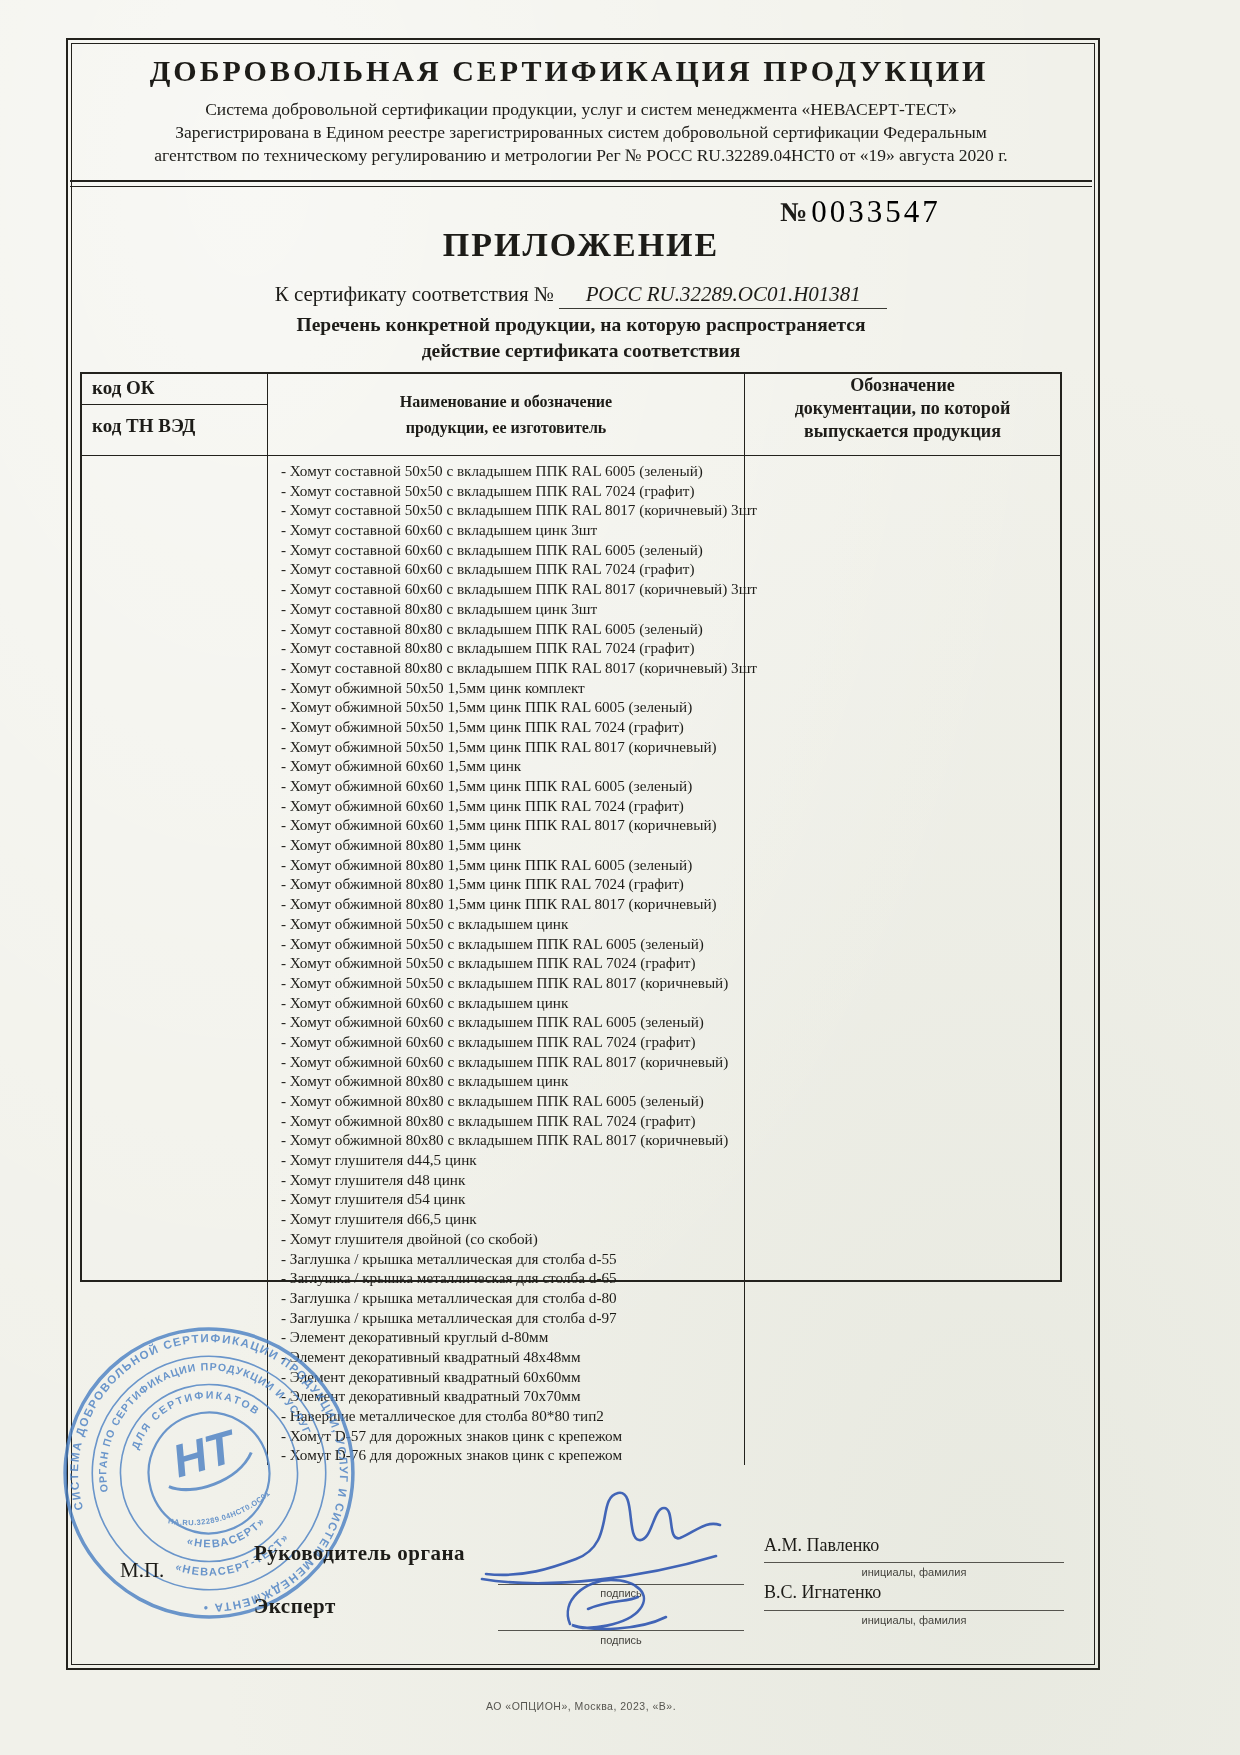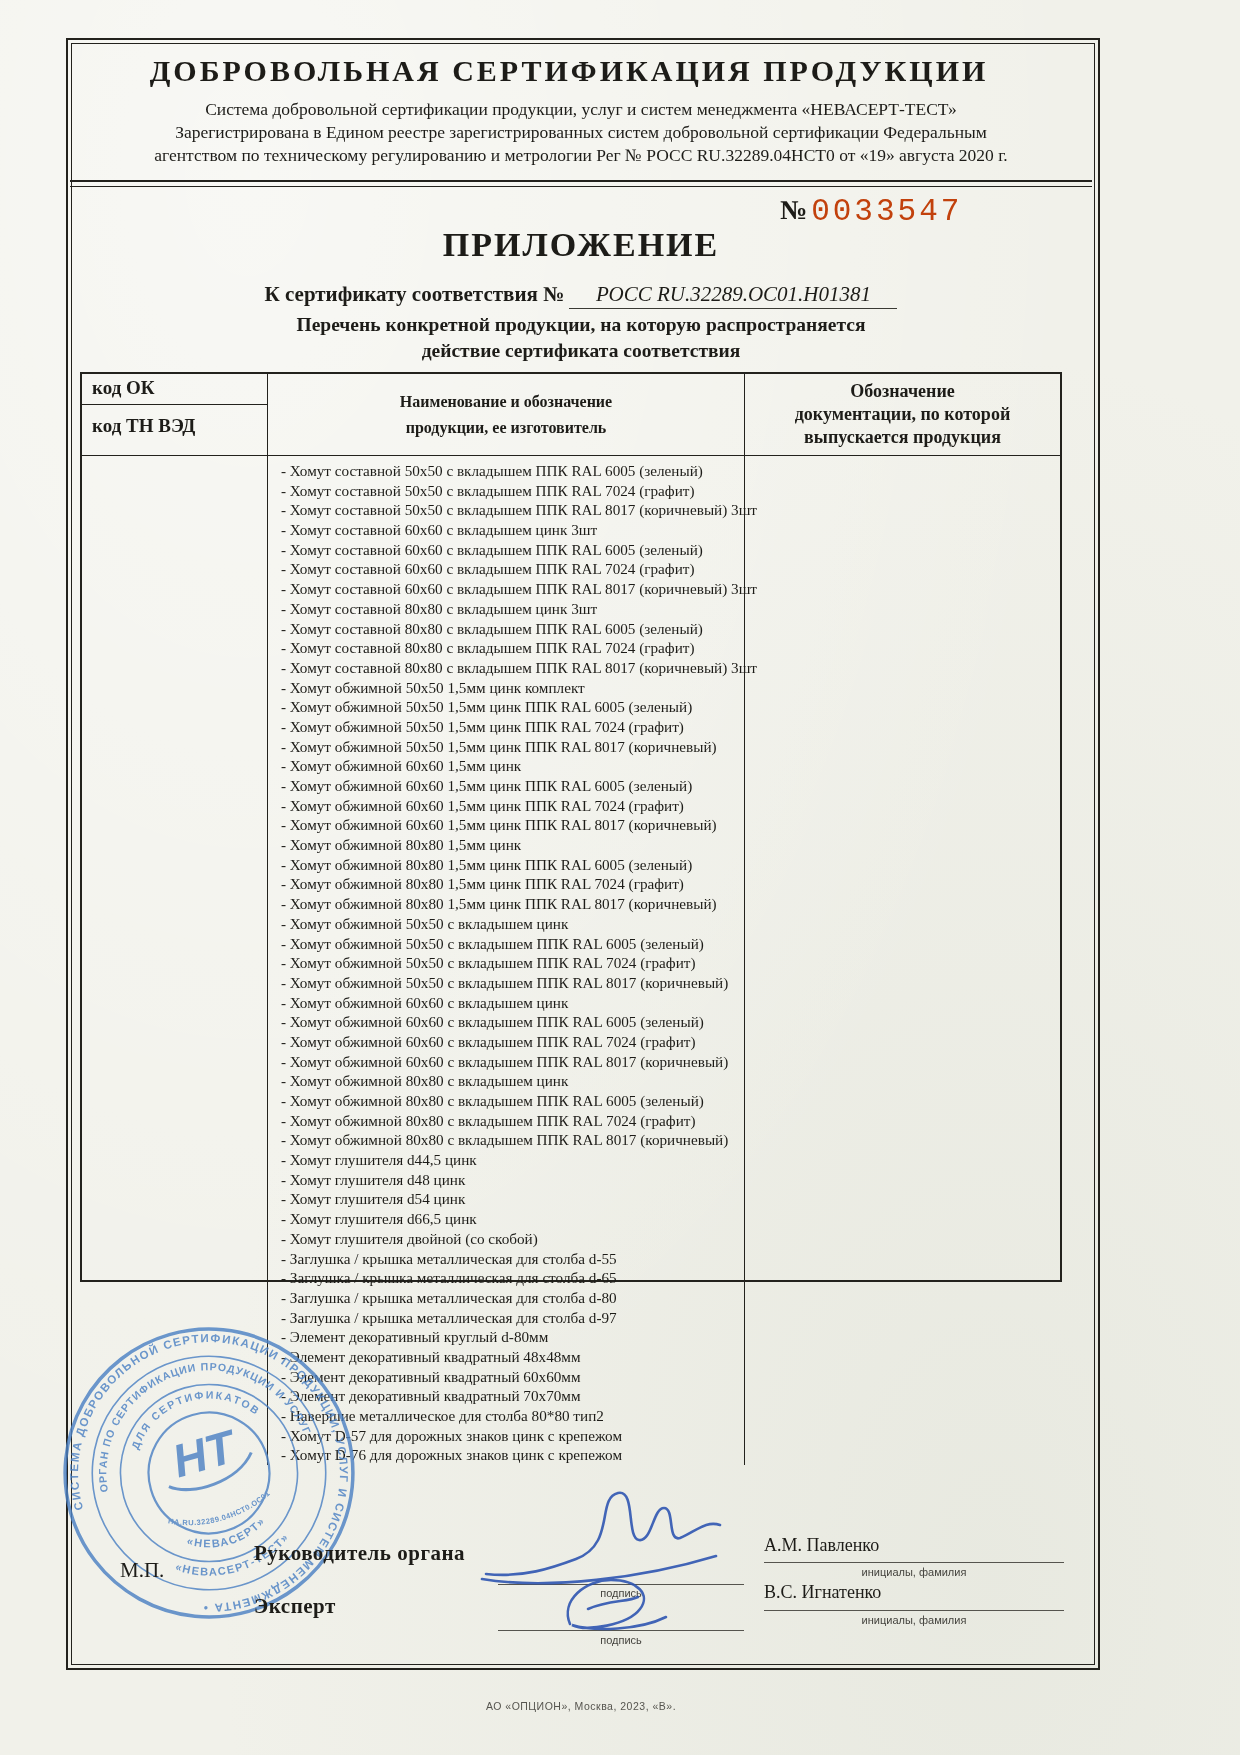--- a/index.html
+++ b/index.html
@@ -20,42 +20,42 @@
   .frame-inner{position:absolute;inset:3px;border:1px solid #23221d;}
   .abs{position:absolute;}
 
   .doc-title{left:68px;top:54px;width:1002px;font-size:30px;font-weight:bold;letter-spacing:3px;text-align:center;}
   .hdr-line{left:80px;width:1002px;text-align:center;font-size:17.5px;}
   .hdr-sep{left:70px;top:180px;width:1022px;height:4px;border-top:2px solid #23221d;border-bottom:1px solid #23221d;}
 
   .doc-number{left:780px;top:194px;width:300px;white-space:nowrap;}
   .doc-number .no{font-size:27px;font-weight:bold;}
   .doc-number .digits{
-    font-family:Liberation Mono, monospace;font-size:31px;letter-spacing:3px;
-    color:#c2410c;vertical-align:-1px;
+    font-family:Liberation Serif, serif;font-size:31px;letter-spacing:3px;
+    color:#000000;vertical-align:-1px;
   }
 
   .appendix-title{left:80px;top:226px;width:1002px;text-align:center;font-size:34px;font-weight:bold;letter-spacing:2px;}
   .cert-line{left:80px;top:282px;width:1002px;text-align:center;font-size:21px;}
-  .cert-line .lbl{font-weight:bold;text-align:right;}
+  .cert-line .lbl{font-weight:normal;text-align:right;}
   .cert-line .num{display:inline-block;border-bottom:1.5px solid #3a3a34;padding:0 14px 1px 14px;min-width:300px;font-style:italic;}
   .subtitle{left:80px;width:1002px;text-align:center;font-size:19.5px;font-weight:bold;}
 
   
   .ptable{
     left:80px;top:372px;width:982px;height:910px;
     border:2px solid #23221d;box-sizing:border-box;
     display:grid;grid-template-columns:186px 477px 1fr;grid-template-rows:82px 1fr;
   }
   .cell{box-sizing:border-box;}
   .c1h{border-right:1.5px solid #23221d;border-bottom:1.5px solid #23221d;}
   .c1h-top{box-sizing:border-box;height:31px;border-bottom:1.5px solid #23221d;padding:3px 0 0 10px;font-size:19px;font-weight:bold;}
   .c1h-bot{padding:10px 0 0 10px;font-size:19px;font-weight:bold;}
   .c2h{border-right:1.5px solid #23221d;border-bottom:1.5px solid #23221d;display:flex;flex-direction:column;justify-content:center;align-items:center;font-size:16px;font-weight:bold;line-height:26px;}
-  .c3h{border-bottom:1.5px solid #23221d;display:flex;flex-direction:column;justify-content:center;align-items:center;font-size:18px;font-weight:bold;line-height:23px;}
+  .c3h{border-bottom:1.5px solid #23221d;display:flex;flex-direction:column;justify-content:flex-start;align-items:center;font-size:18px;font-weight:bold;line-height:23px;}
   .c1b{border-right:1.5px solid #23221d;}
   .c2b{border-right:1.5px solid #23221d;padding:5px 4px 0 13px;font-size:15.2px;line-height:19.7px;white-space:nowrap;}
   .product-line{height:19.7px;overflow:visible;}
 
   
   .mp{left:120px;top:1558px;font-size:21px;}
   .sig-role{font-size:21px;font-weight:bold;letter-spacing:.5px;}
   .sig-line{border-top:1.2px solid #55544e;height:0;}
   .sig-cap{font-size:11px;color:#44433e;text-align:center;font-family:"Liberation Sans",sans-serif;}
   .sig-name{font-size:18px;text-align:left;}

